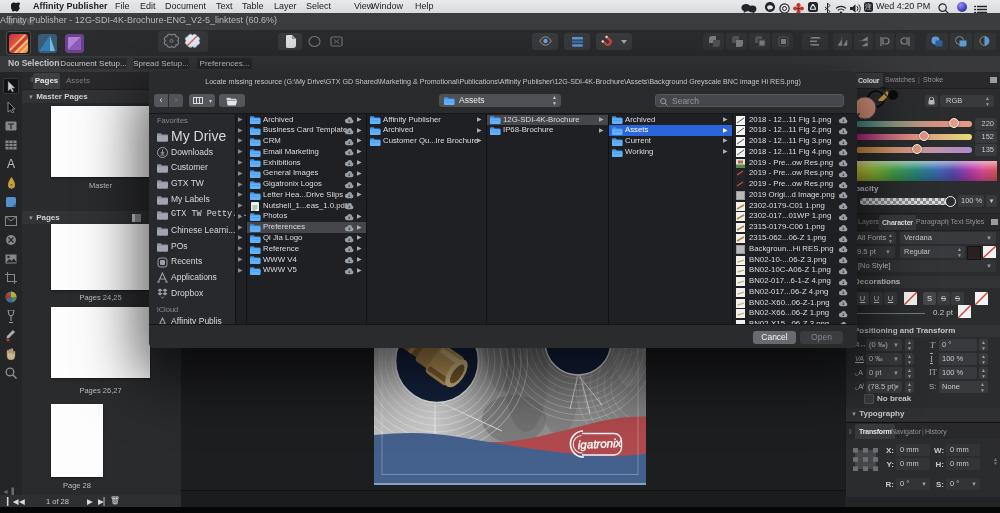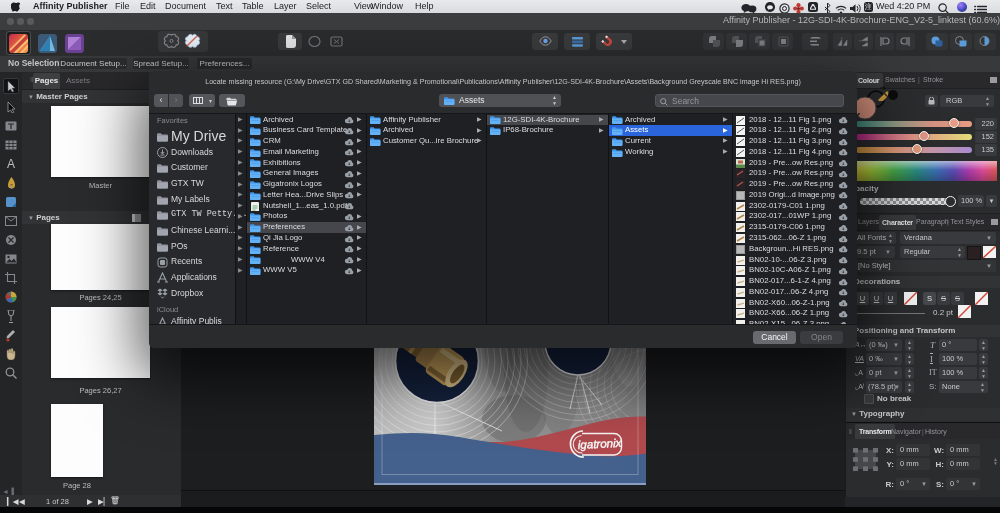--- a/index.html
+++ b/index.html
@@ -5,21 +5,21 @@
   body{width:1000px;height:513px;position:relative;overflow:hidden;background:#050505;
        font-family:"Liberation Sans",sans-serif;-webkit-font-smoothing:antialiased;}
   .abs{position:absolute;}
   
   #menubar{left:0;top:0;width:1000px;height:13px;background:linear-gradient(#e9eaec,#d9dbde);
     color:#1c1d20;font-size:9px;display:flex;align-items:center;}
   #menubar .mi{position:absolute;top:0;height:13px;line-height:13px;white-space:nowrap;}
   
   #titlebar{left:0;top:13px;width:1000px;height:17px;background:#3c3d3f;border-bottom:1px solid #2a2b2d;}
   .tl{position:absolute;top:5px;width:6.5px;height:6.5px;border-radius:50%;background:#595a5c;}
-  #titletext{position:absolute;top:2px;left:0;width:1000px;text-align:right;color:#b8b9bb;font-size:9px;}
+  #titletext{position:absolute;top:2px;left:0;width:1000px;text-align:left;color:#b8b9bb;font-size:9px;}
   
   #toolbar{left:0;top:30px;width:1000px;height:26px;background:#2b2c2e;}
   .tbtn{position:absolute;border-radius:3px;}
   
   #ctxbar{left:0;top:56px;width:1000px;height:16px;background:#38393b;border-bottom:1px solid #232426;}
   .cbtn{position:absolute;top:2px;height:11px;line-height:11px;background:#2b2c2e;border-radius:2px;
     color:#c9cacc;font-size:8px;text-align:center;white-space:nowrap;}
   
   #tools{left:0;top:72px;width:22px;height:425px;background:#242527;}
   #tools .tico{opacity:.92;}
@@ -897,21 +897,21 @@
           <use href="#bfold"></use>
         </svg>
 <div style="position:absolute;left:16px;top:129.7px;height:10.8px;line-height:10.8px;font-size:7.8px;color:#dcdde0;white-space:nowrap;">Reference</div>
 <svg style="position:absolute;left:97px;top:131.2px;" width="10" height="8" viewBox="0 0 10 8">
           <use href="#cloudd"></use>
         </svg>
 <div style="position:absolute;left:110px;top:129.1px;height:10.8px;line-height:10.8px;font-size:6px;color:#aaabaf;">▶</div>
 <svg style="position:absolute;left:3px;top:141.3px;" width="11" height="9" viewBox="0 0 11 9">
           <use href="#bfold"></use>
         </svg>
-<div style="position:absolute;left:16px;top:140.5px;height:10.8px;line-height:10.8px;font-size:7.8px;color:#dcdde0;white-space:nowrap;margin-left:28px;">WWW V4</div>
+<div style="position:absolute;left:16px;top:140.5px;height:10.8px;line-height:10.8px;font-size:7.8px;color:#dcdde0;white-space:nowrap;">WWW V4</div>
 <svg style="position:absolute;left:97px;top:142.0px;" width="10" height="8" viewBox="0 0 10 8">
           <use href="#cloudd"></use>
         </svg>
 <div style="position:absolute;left:110px;top:139.9px;height:10.8px;line-height:10.8px;font-size:6px;color:#aaabaf;">▶</div>
 <svg style="position:absolute;left:3px;top:152.1px;" width="11" height="9" viewBox="0 0 11 9">
           <use href="#bfold"></use>
         </svg>
 <div style="position:absolute;left:16px;top:151.3px;height:10.8px;line-height:10.8px;font-size:7.8px;color:#dcdde0;white-space:nowrap;">WWW V5</div>
 <svg style="position:absolute;left:97px;top:152.8px;" width="10" height="8" viewBox="0 0 10 8">
           <use href="#cloudd"></use>

